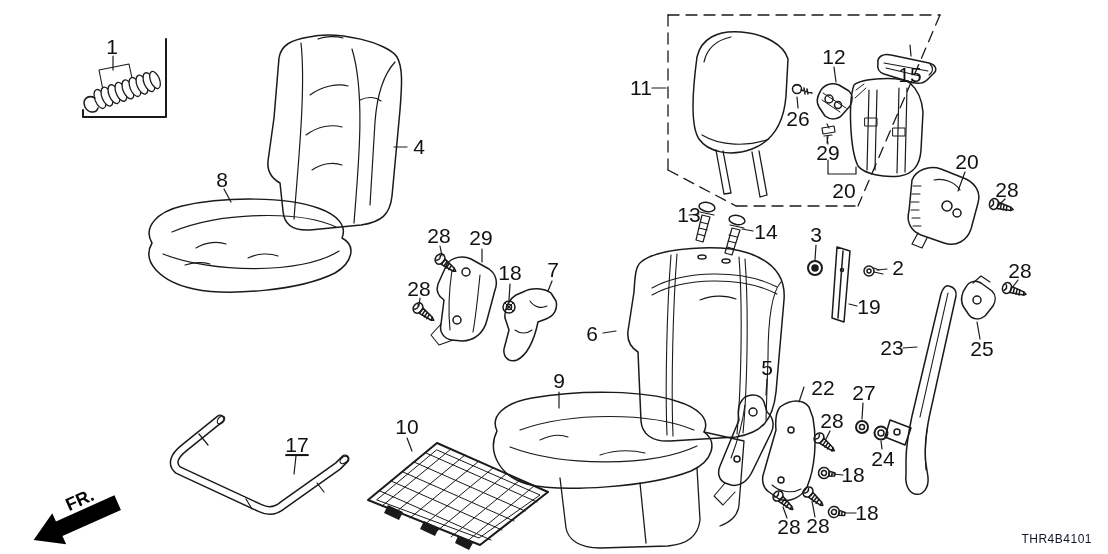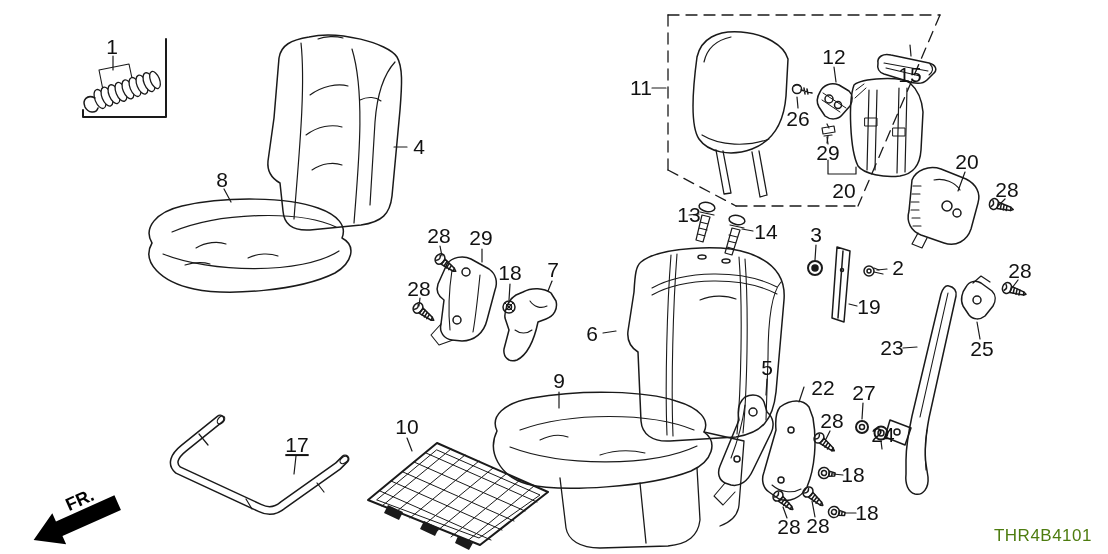--- a/index.html
+++ b/index.html
@@ -8,21 +8,21 @@
     font-family:"Liberation Sans", sans-serif;overflow:hidden;
   }
   #drawing{position:absolute;left:0;top:0;}
   #labels-layer{position:absolute;left:0;top:0;width:1108px;height:554px;pointer-events:none;}
   .part-label{
     position:absolute;transform:translate(-50%,-52%);
     font-size:21px;color:#111;font-weight:400;letter-spacing:0px;
     white-space:nowrap;line-height:1;
   }
   #diagram-code{
-    position:absolute;right:16px;bottom:8px;font-size:17px;color:#4d7c0f;letter-spacing:0.5px;
+    position:absolute;right:16px;bottom:8px;font-size:12px;color:#0f172a;letter-spacing:0.5px;
   }
   svg *{vector-effect:none;}
 </style>
 </head>
 <body>
 
 <div id="stage">
 
 <svg id="drawing" width="1108" height="554" viewBox="0 0 1108 554" fill="none" stroke="#1a1a1a" stroke-width="1.5" stroke-linecap="round" stroke-linejoin="round">
 
@@ -318,21 +318,21 @@
       <div class="part-label" style="left: 419px; top: 289px;">28</div>
       <div class="part-label" style="left: 592px; top: 334px;">6</div>
       <div class="part-label" style="left: 869px; top: 307px;">19</div>
       <div class="part-label" style="left: 892px; top: 348px;">23</div>
       <div class="part-label" style="left: 982px; top: 349px;">25</div>
       <div class="part-label" style="left: 1020px; top: 271px;">28</div>
       <div class="part-label" style="left: 559px; top: 381px;">9</div>
       <div class="part-label" style="left: 767px; top: 368px;">5</div>
       <div class="part-label" style="left: 805px; top: 388px; margin-left: 18px;">22</div>
       <div class="part-label" style="left: 864px; top: 393px;">27</div>
-      <div class="part-label" style="left: 883px; top: 435px;">24</div>
+      <div class="part-label" style="left: 883px; top: 459px;">24</div>
       <div class="part-label" style="left: 407px; top: 427px;">10</div>
       <div class="part-label" style="left: 297px; top: 445px; text-decoration: underline;">17</div>
       <div class="part-label" style="left: 832px; top: 421px;">28</div>
       <div class="part-label" style="left: 853px; top: 475px;">18</div>
       <div class="part-label" style="left: 789px; top: 527px;">28</div>
       <div class="part-label" style="left: 818px; top: 526px;">28</div>
       <div class="part-label" style="left: 867px; top: 513px;">18</div>
     </div>
 
 <div id="diagram-code">THR4B4101</div>

